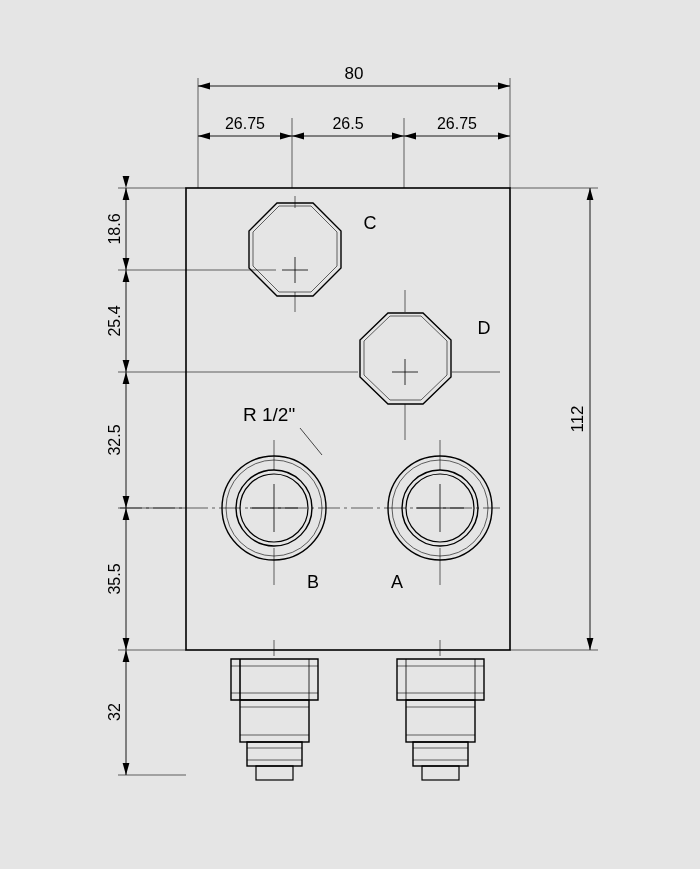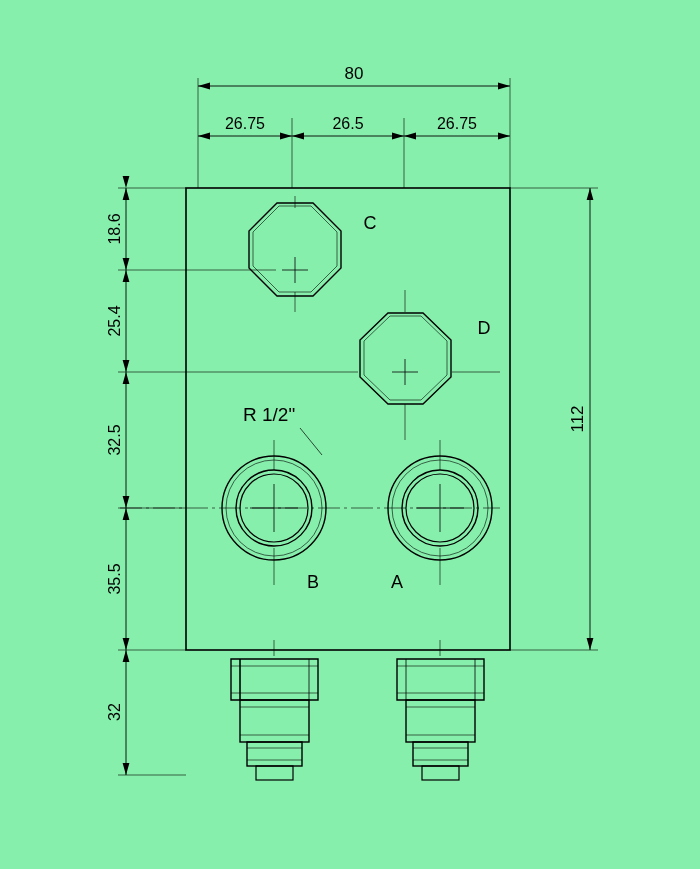--- a/index.html
+++ b/index.html
@@ -7,21 +7,21 @@
     padding: 0;
     background: #ffffff;
   }
   body {
     font-family: "Liberation Sans", sans-serif;
   }
   #sheet {
     position: relative;
     width: 700px;
     height: 869px;
-    background: #86efac;
+    background: #e5e5e5;
     overflow: hidden;
   }
   #drawing {
     position: absolute;
     left: 0;
     top: 0;
   }
   .dim-text, .label-text {
     font-family: "Liberation Sans", sans-serif;
     fill: #000000;

